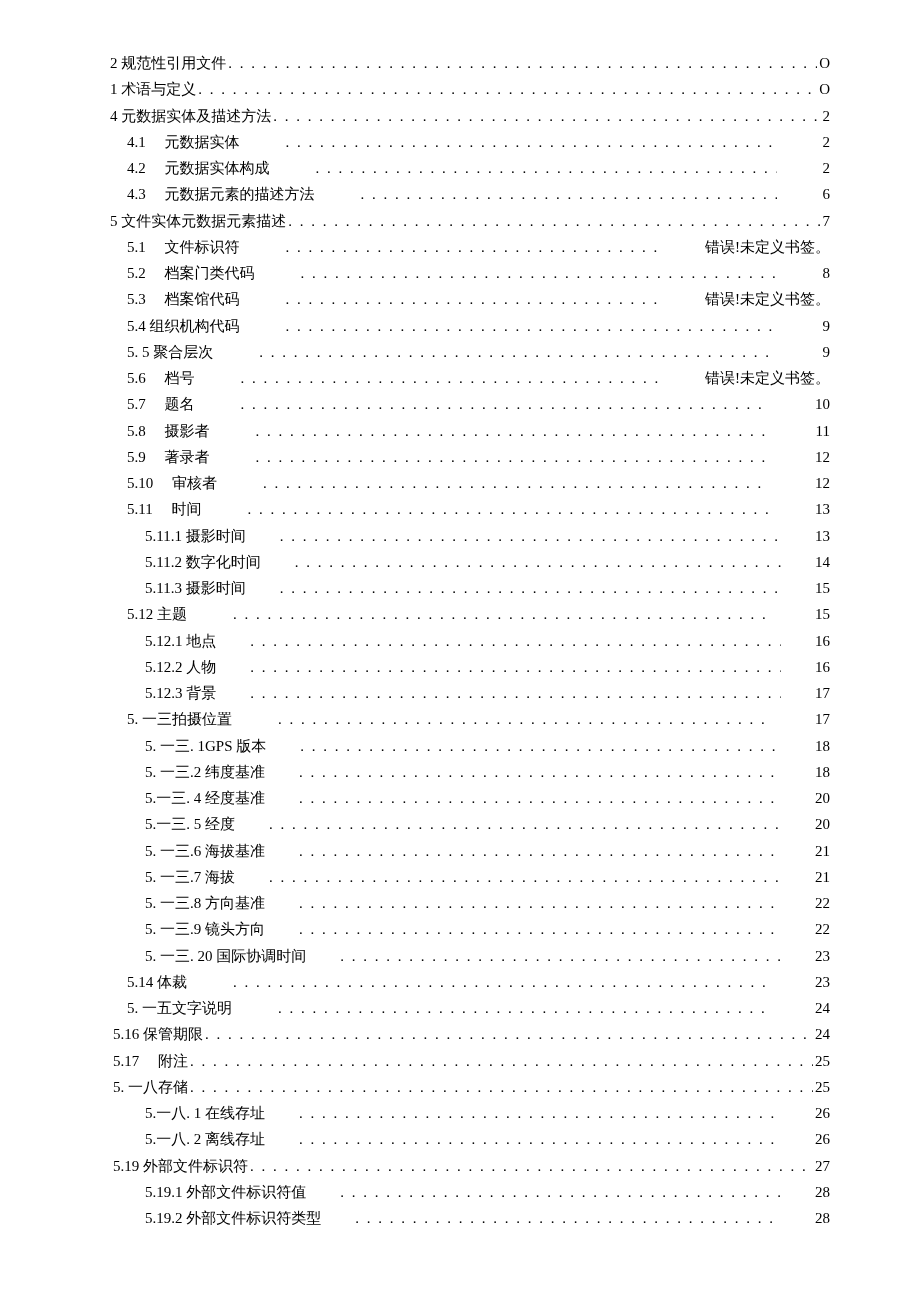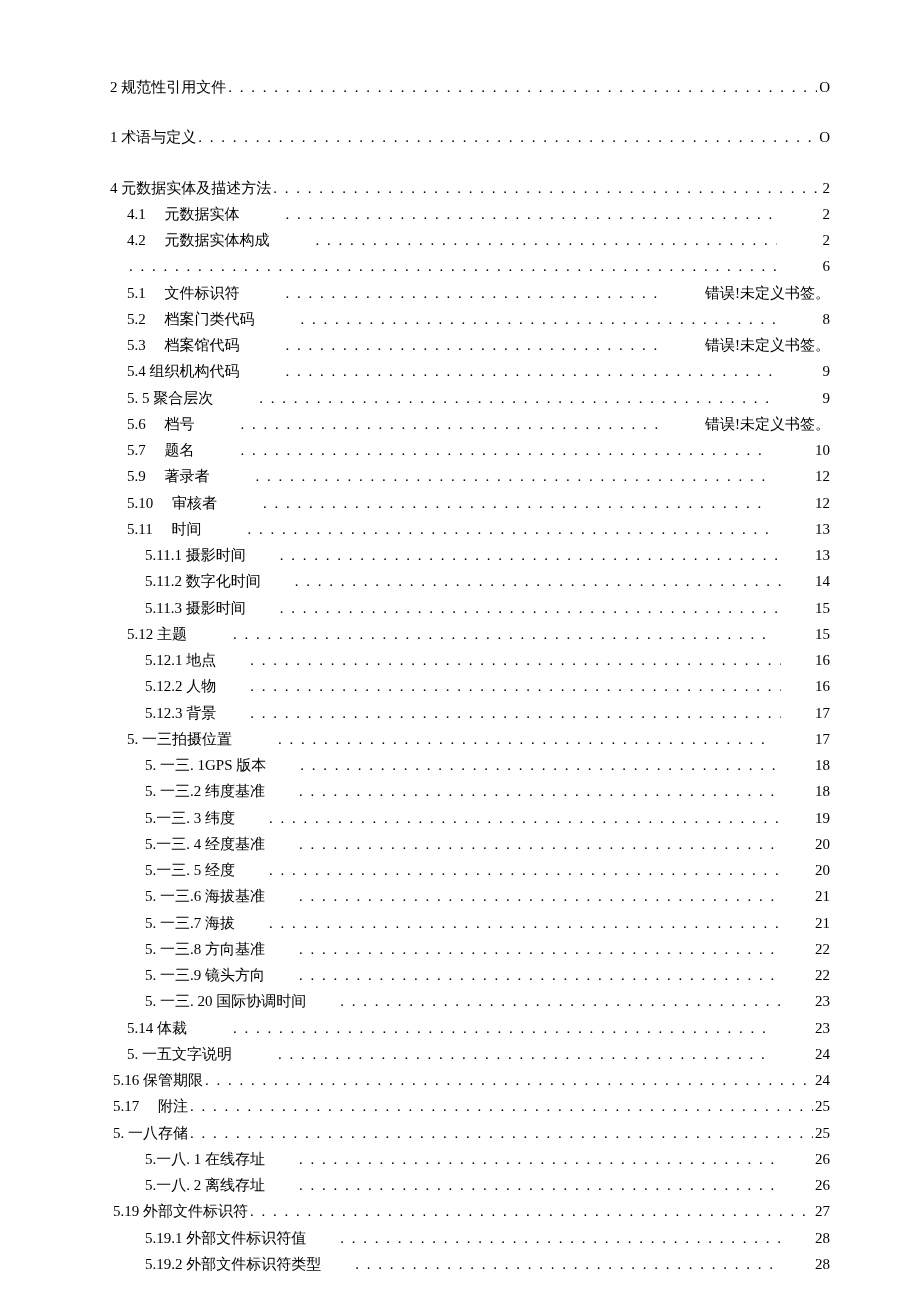--- a/index.html
+++ b/index.html
@@ -20,21 +20,21 @@
   .leader {
     flex: 1 1 auto;
     overflow: hidden;
     letter-spacing: 2px;
     padding: 0 2px;
   }
   .leader::after {
     content: ". . . . . . . . . . . . . . . . . . . . . . . . . . . . . . . . . . . . . . . . . . . . . . . . . . . . . . . . . . . . . . . . . . . . . . . . . . . . . . . . . . . . . . . . . . . . . . . . . . . . . . . . . . . . . . . . . . . . . . . . . . . .";
   }
   .page { flex: 0 0 auto; padding-left: 2px; }
-  .l0 { padding-left: 15px; margin-top: 24px; }
+  .l0 { padding-left: 15px; }
   .l1 { padding-left: 32px; gap: 44px; }
   .l2 { padding-left: 50px; gap: 32px; }
   .l1alt { padding-left: 18px; }
 </style>
 </head>
 <body>
 
 <div id="toc">
     <div class="toc-row l0">
       <span class="label">2 规范性引用文件</span>
@@ -55,23 +55,29 @@
       <span class="label">4.1  元数据实体</span>
       <span class="leader"></span>
       <span class="page">2</span>
     </div>
     <div class="toc-row l1">
       <span class="label">4.2  元数据实体构成</span>
       <span class="leader"></span>
       <span class="page">2</span>
     </div>
     <div class="toc-row l1">
+      <span class="label">4.3  元数据元素的描述方法</span>
       <span class="leader"></span>
       <span class="page">6</span>
     </div>
+    <div class="toc-row l0">
+      <span class="label">5 文件实体元数据元素描述</span>
+      <span class="leader"></span>
+      <span class="page">7</span>
+    </div>
     <div class="toc-row l1">
       <span class="label">5.1  文件标识符</span>
       <span class="leader"></span>
       <span class="page">错误!未定义书签。</span>
     </div>
     <div class="toc-row l1">
       <span class="label">5.2  档案门类代码</span>
       <span class="leader"></span>
       <span class="page">8</span>
     </div>
@@ -94,20 +100,25 @@
       <span class="label">5.6  档号</span>
       <span class="leader"></span>
       <span class="page">错误!未定义书签。</span>
     </div>
     <div class="toc-row l1">
       <span class="label">5.7  题名</span>
       <span class="leader"></span>
       <span class="page">10</span>
     </div>
     <div class="toc-row l1">
+      <span class="label">5.8  摄影者</span>
+      <span class="leader"></span>
+      <span class="page">11</span>
+    </div>
+    <div class="toc-row l1">
       <span class="label">5.9  著录者</span>
       <span class="leader"></span>
       <span class="page">12</span>
     </div>
     <div class="toc-row l1">
       <span class="label">5.10   审核者</span>
       <span class="leader"></span>
       <span class="page">12</span>
     </div>
     <div class="toc-row l1">
@@ -157,25 +168,20 @@
     </div>
     <div class="toc-row l2">
       <span class="label">5. 一三. 1GPS 版本</span>
       <span class="leader"></span>
       <span class="page">18</span>
     </div>
     <div class="toc-row l2">
       <span class="label">5. 一三.2 纬度基准</span>
       <span class="leader"></span>
       <span class="page">18</span>
-    </div>
-    <div class="toc-row l2">
-      <span class="label">5.一三. 3 纬度</span>
-      <span class="leader"></span>
-      <span class="page">19</span>
     </div>
     <div class="toc-row l2">
       <span class="label">5.一三. 4 经度基准</span>
       <span class="leader"></span>
       <span class="page">20</span>
     </div>
     <div class="toc-row l2">
       <span class="label">5.一三. 5 经度</span>
       <span class="leader"></span>
       <span class="page">20</span>

